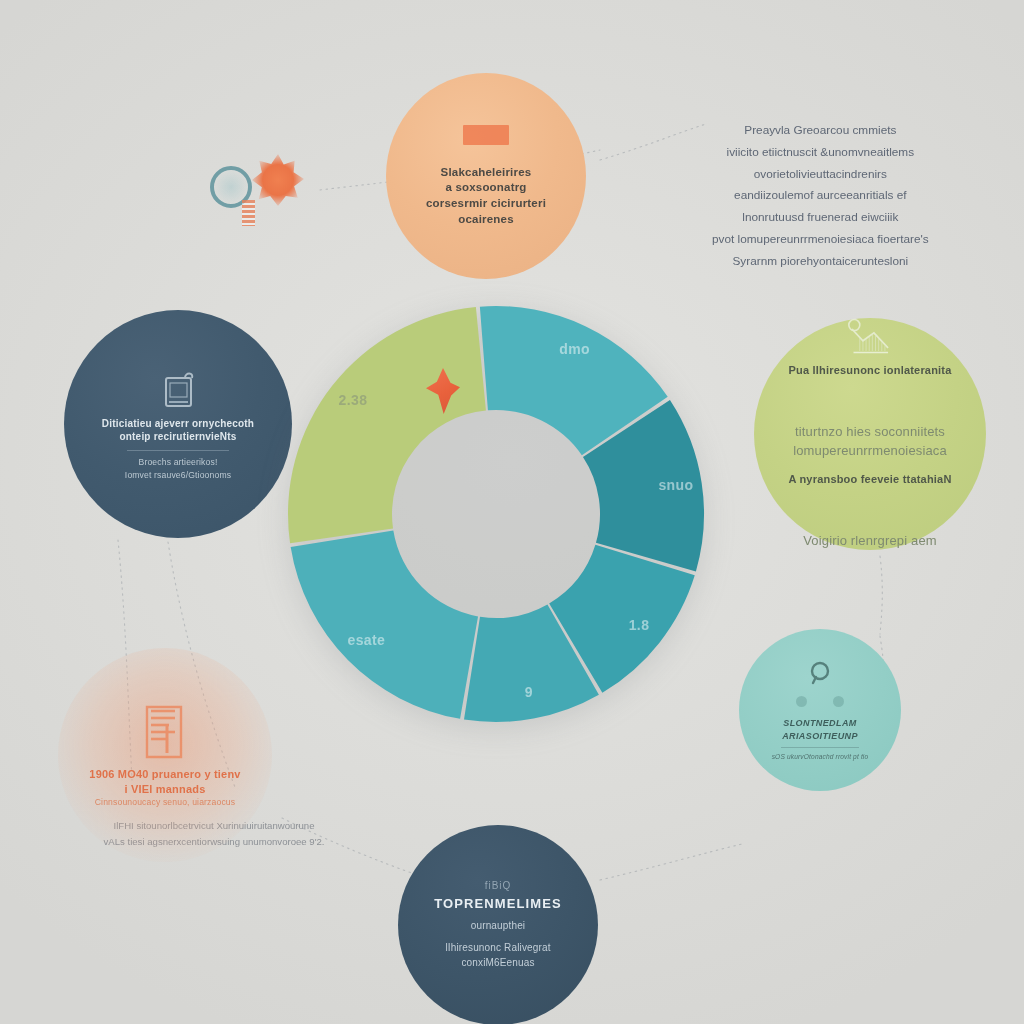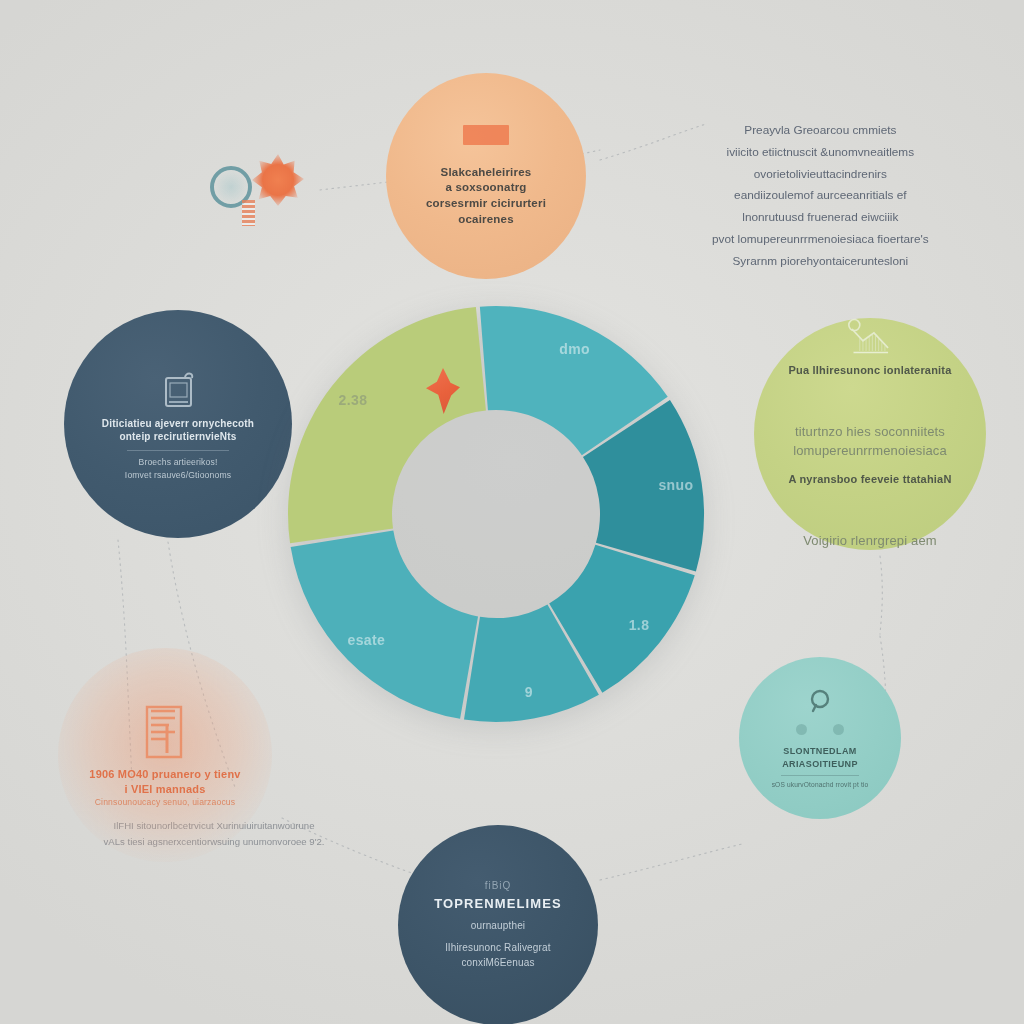--- a/index.html
+++ b/index.html
@@ -200,25 +200,26 @@
   }
   #node-bottom .node-title { font-size: 13px; color: #e9eff3; letter-spacing: 1.1px; }
   #node-bottom .node-sub { font-size: 10px; color: #c3cfd8; }
   #node-bottom .mini-glyph {
     font-size: 10px; color: #93a5b3; letter-spacing: 1px;
     margin-bottom: 4px; filter: blur(.6px);
   }
 
   
   #node-teal {
-    left: 739px; top: 657px;
+    left: 739px; top: 629px;
     width: 162px; height: 162px;
     background: radial-gradient(circle at 42% 30%, #9dd4cd 0%, #93cec6 52%, #8ac8c0 100%);
     justify-content: center;
     padding: 0 18px;
+    font-style: italic;
   }
   #node-teal .node-title { font-size: 9px; color: #3e5f5c; letter-spacing: .4px; }
   #node-teal .node-sub { font-size: 6.6px; color: #4f716e; }
   #node-teal .node-rule { background: #5d8682; width: 62%; margin: 5px auto 4px; }
   .teal-dots { margin: 4px 0 10px; display: flex; gap: 26px; }
   .teal-dots span {
     width: 11px; height: 11px; border-radius: 50%;
     background: rgba(85,140,135,.35);
   }
 

